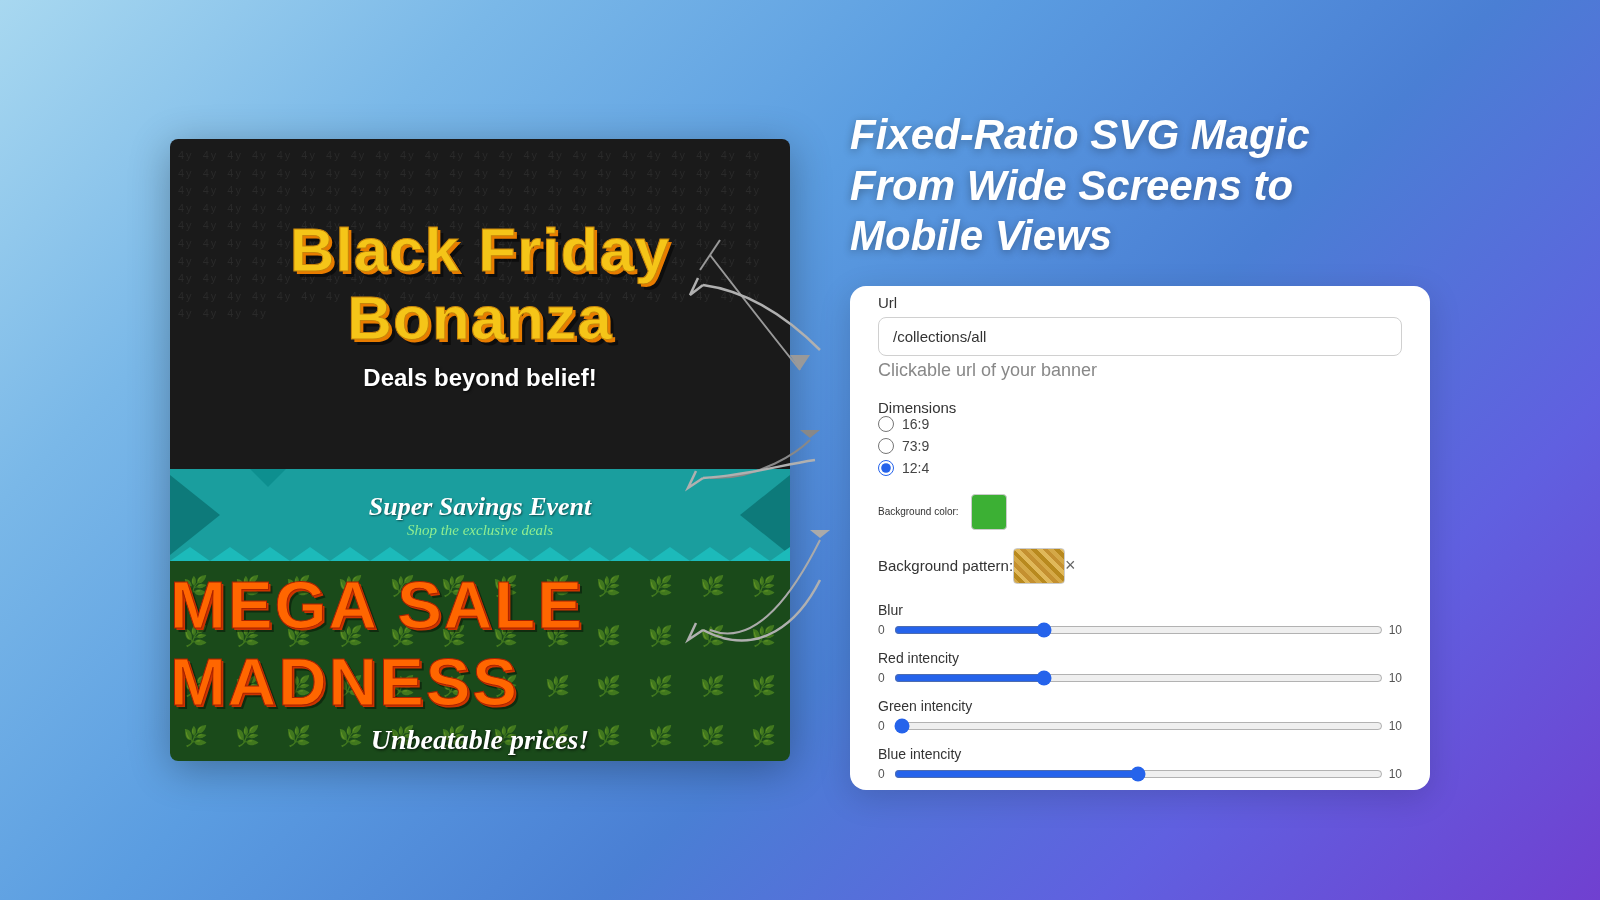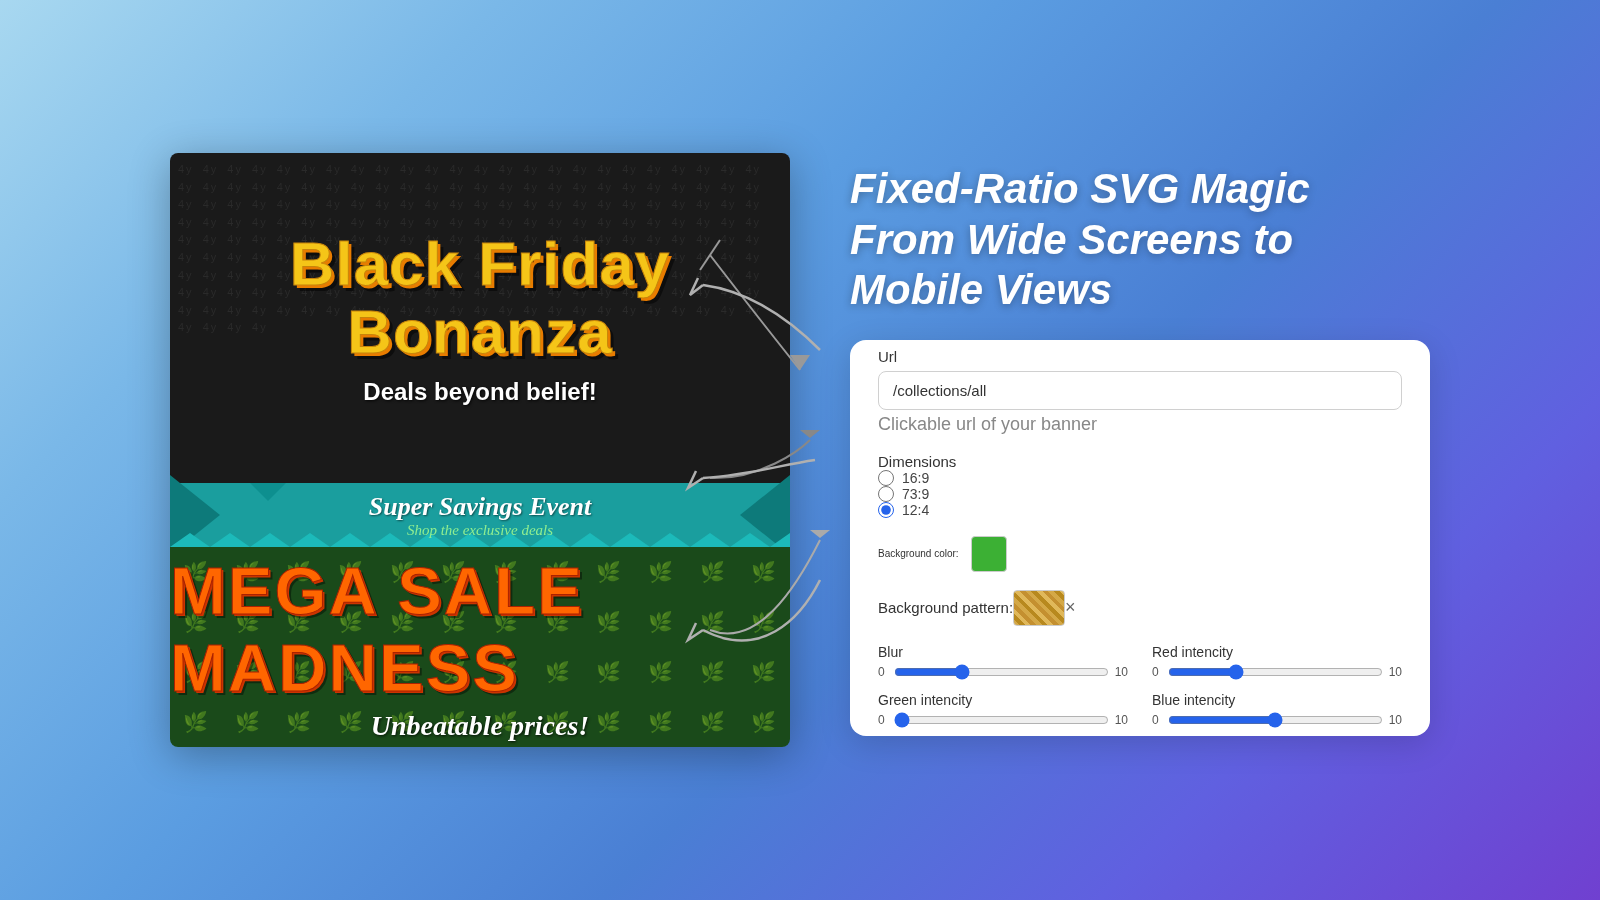--- a/index.html
+++ b/index.html
@@ -82,21 +82,21 @@
       color: #ffffff;
       z-index: 1;
       text-align: center;
       margin-top: 12px;
       text-shadow: 1px 1px 3px rgba(0,0,0,0.8);
     }
 
     
     .banner-super-savings {
       width: 620px;
-      height: 64px;
+      height: 92px;
       background-color: #15803d;
       position: relative;
       display: flex;
       flex-direction: column;
       align-items: center;
       justify-content: center;
       overflow: visible;
     }
 
     .banner-ss-title {
@@ -233,20 +233,21 @@
     }
 
     .dimensions-label {
       font-size: 15px;
       color: #333;
     }
 
     .radio-options {
       display: flex;
       flex-direction: column;
+      gap: 6px;
     }
 
     .radio-option {
       display: flex;
       align-items: center;
       gap: 8px;
       font-size: 14px;
       color: #444;
       cursor: pointer;
     }
@@ -306,21 +307,21 @@
     .pattern-remove {
       font-size: 18px;
       color: #666;
       cursor: pointer;
       background: none;
       border: none;
     }
 
     .sliders-grid {
       display: grid;
-      grid-template-columns: 1fr 1fr;
+      grid-template-columns: 1fr;
       gap: 12px 24px;
     }
 
     .slider-group {
       display: flex;
       flex-direction: column;
       gap: 4px;
     }
 
     .slider-label {

